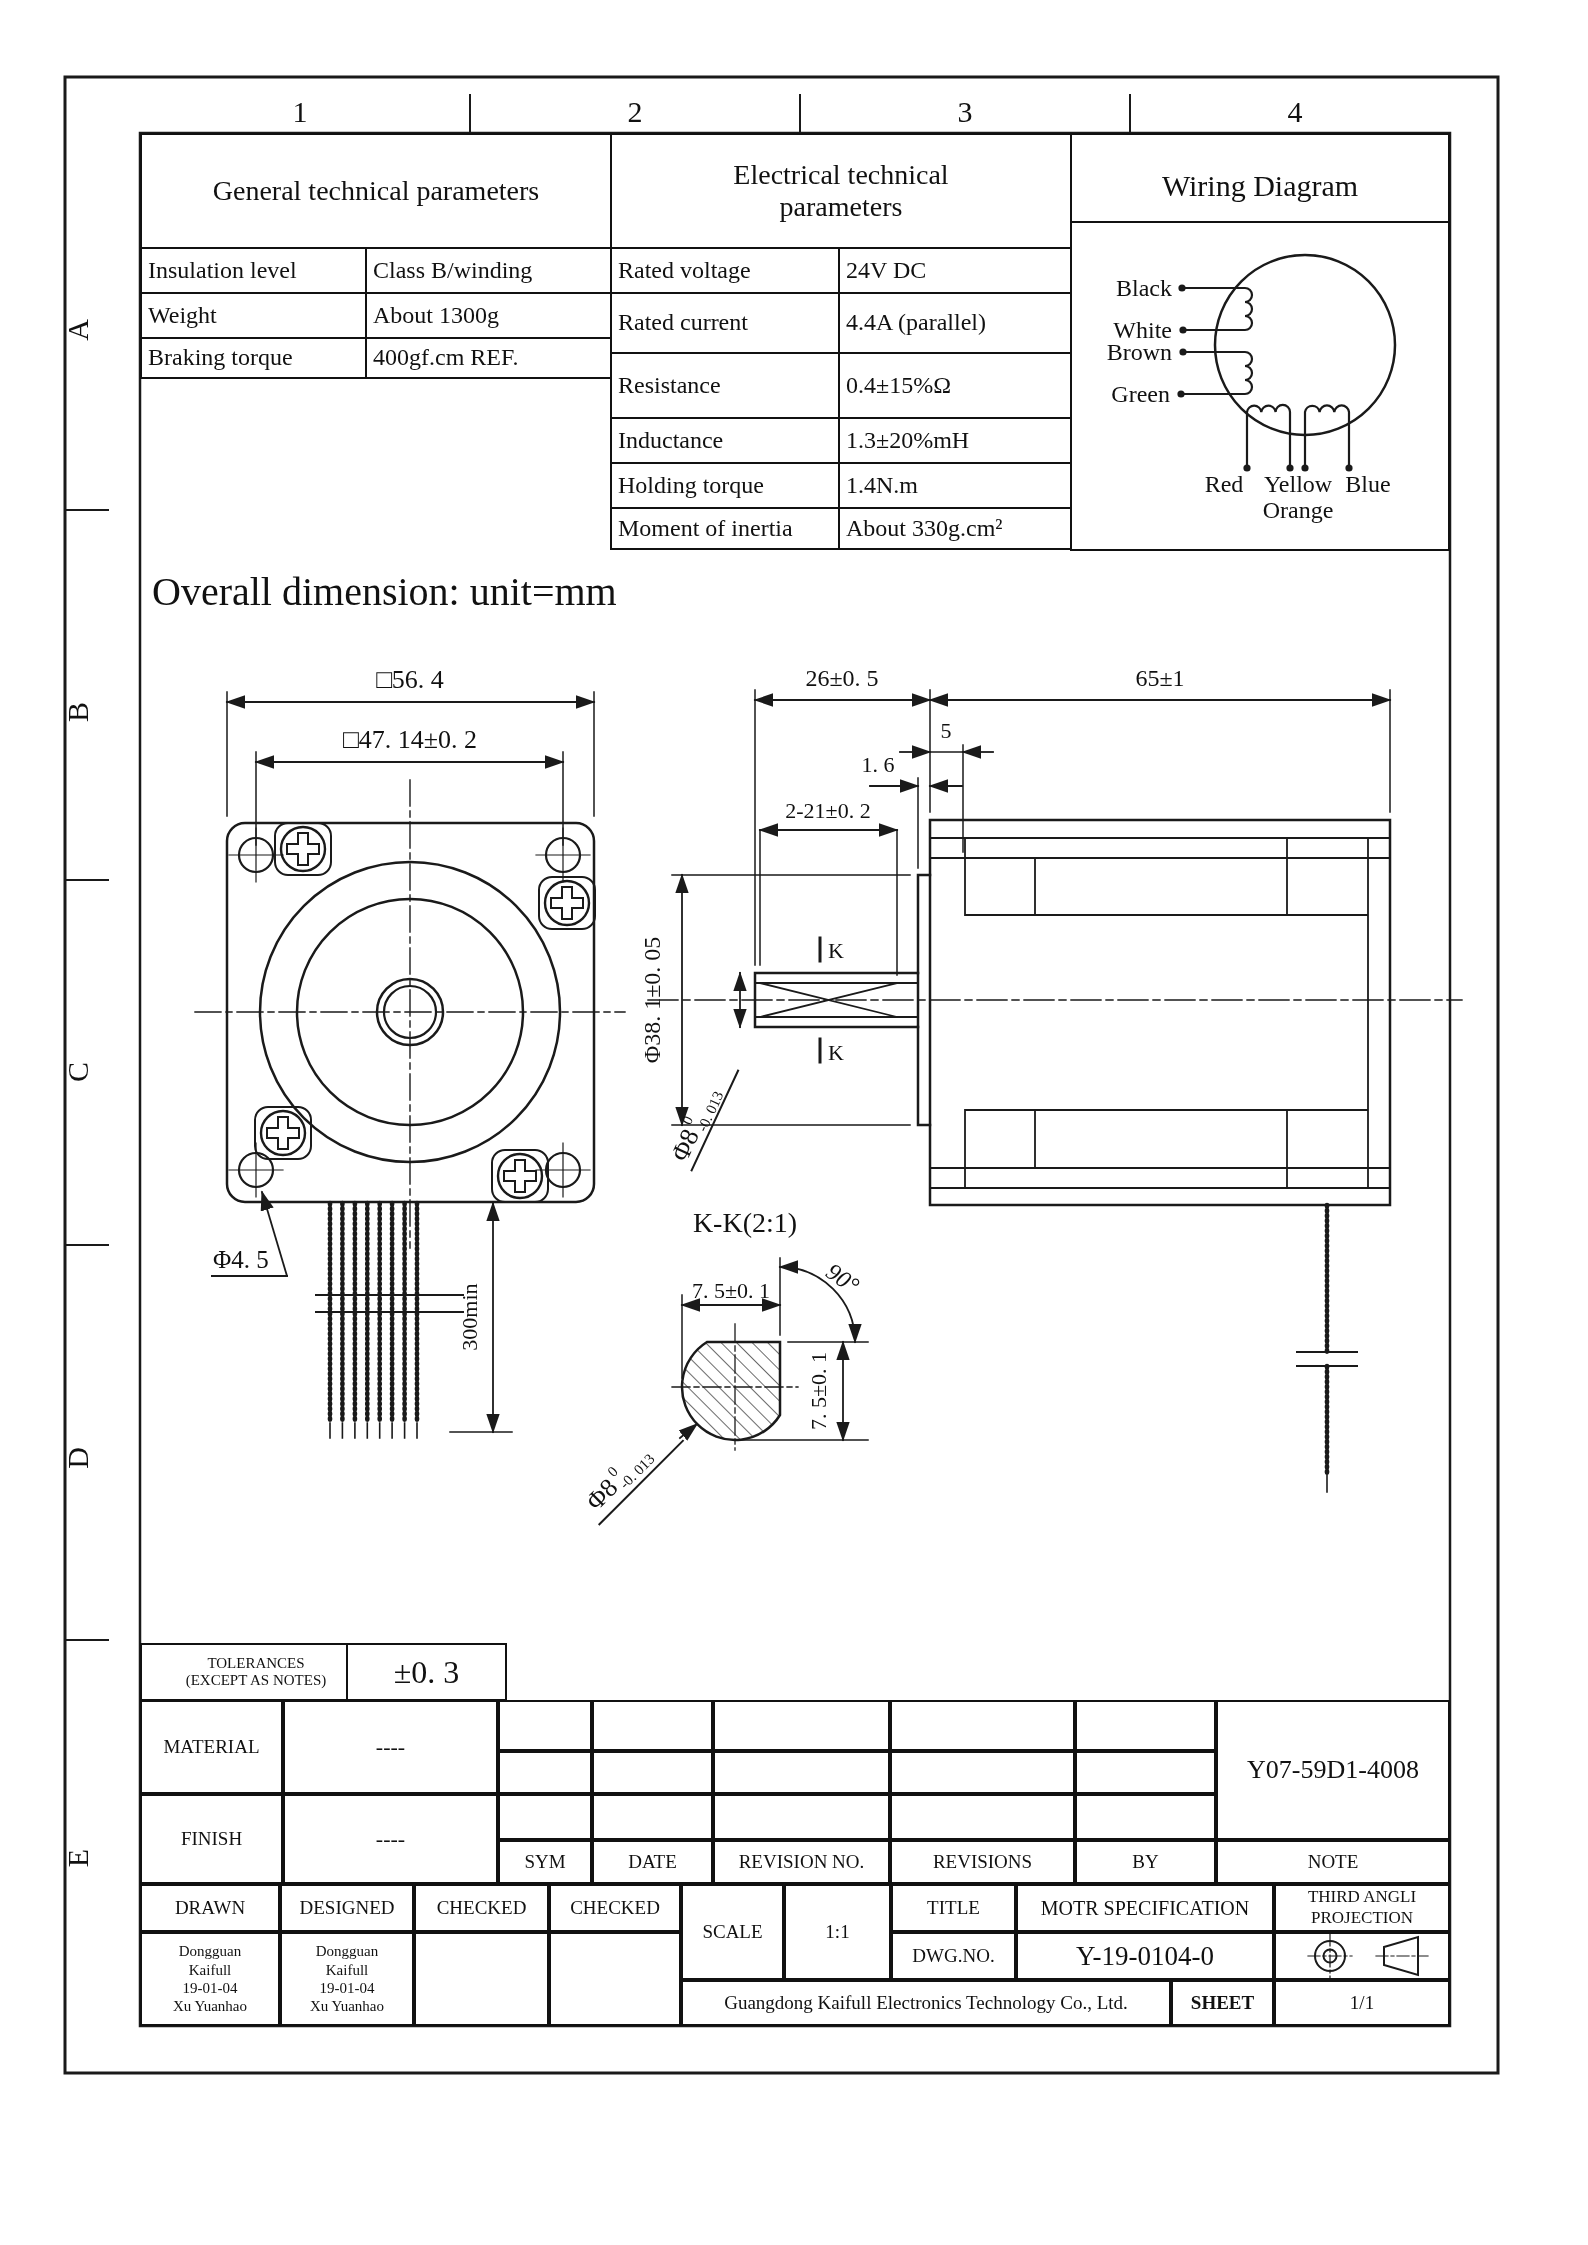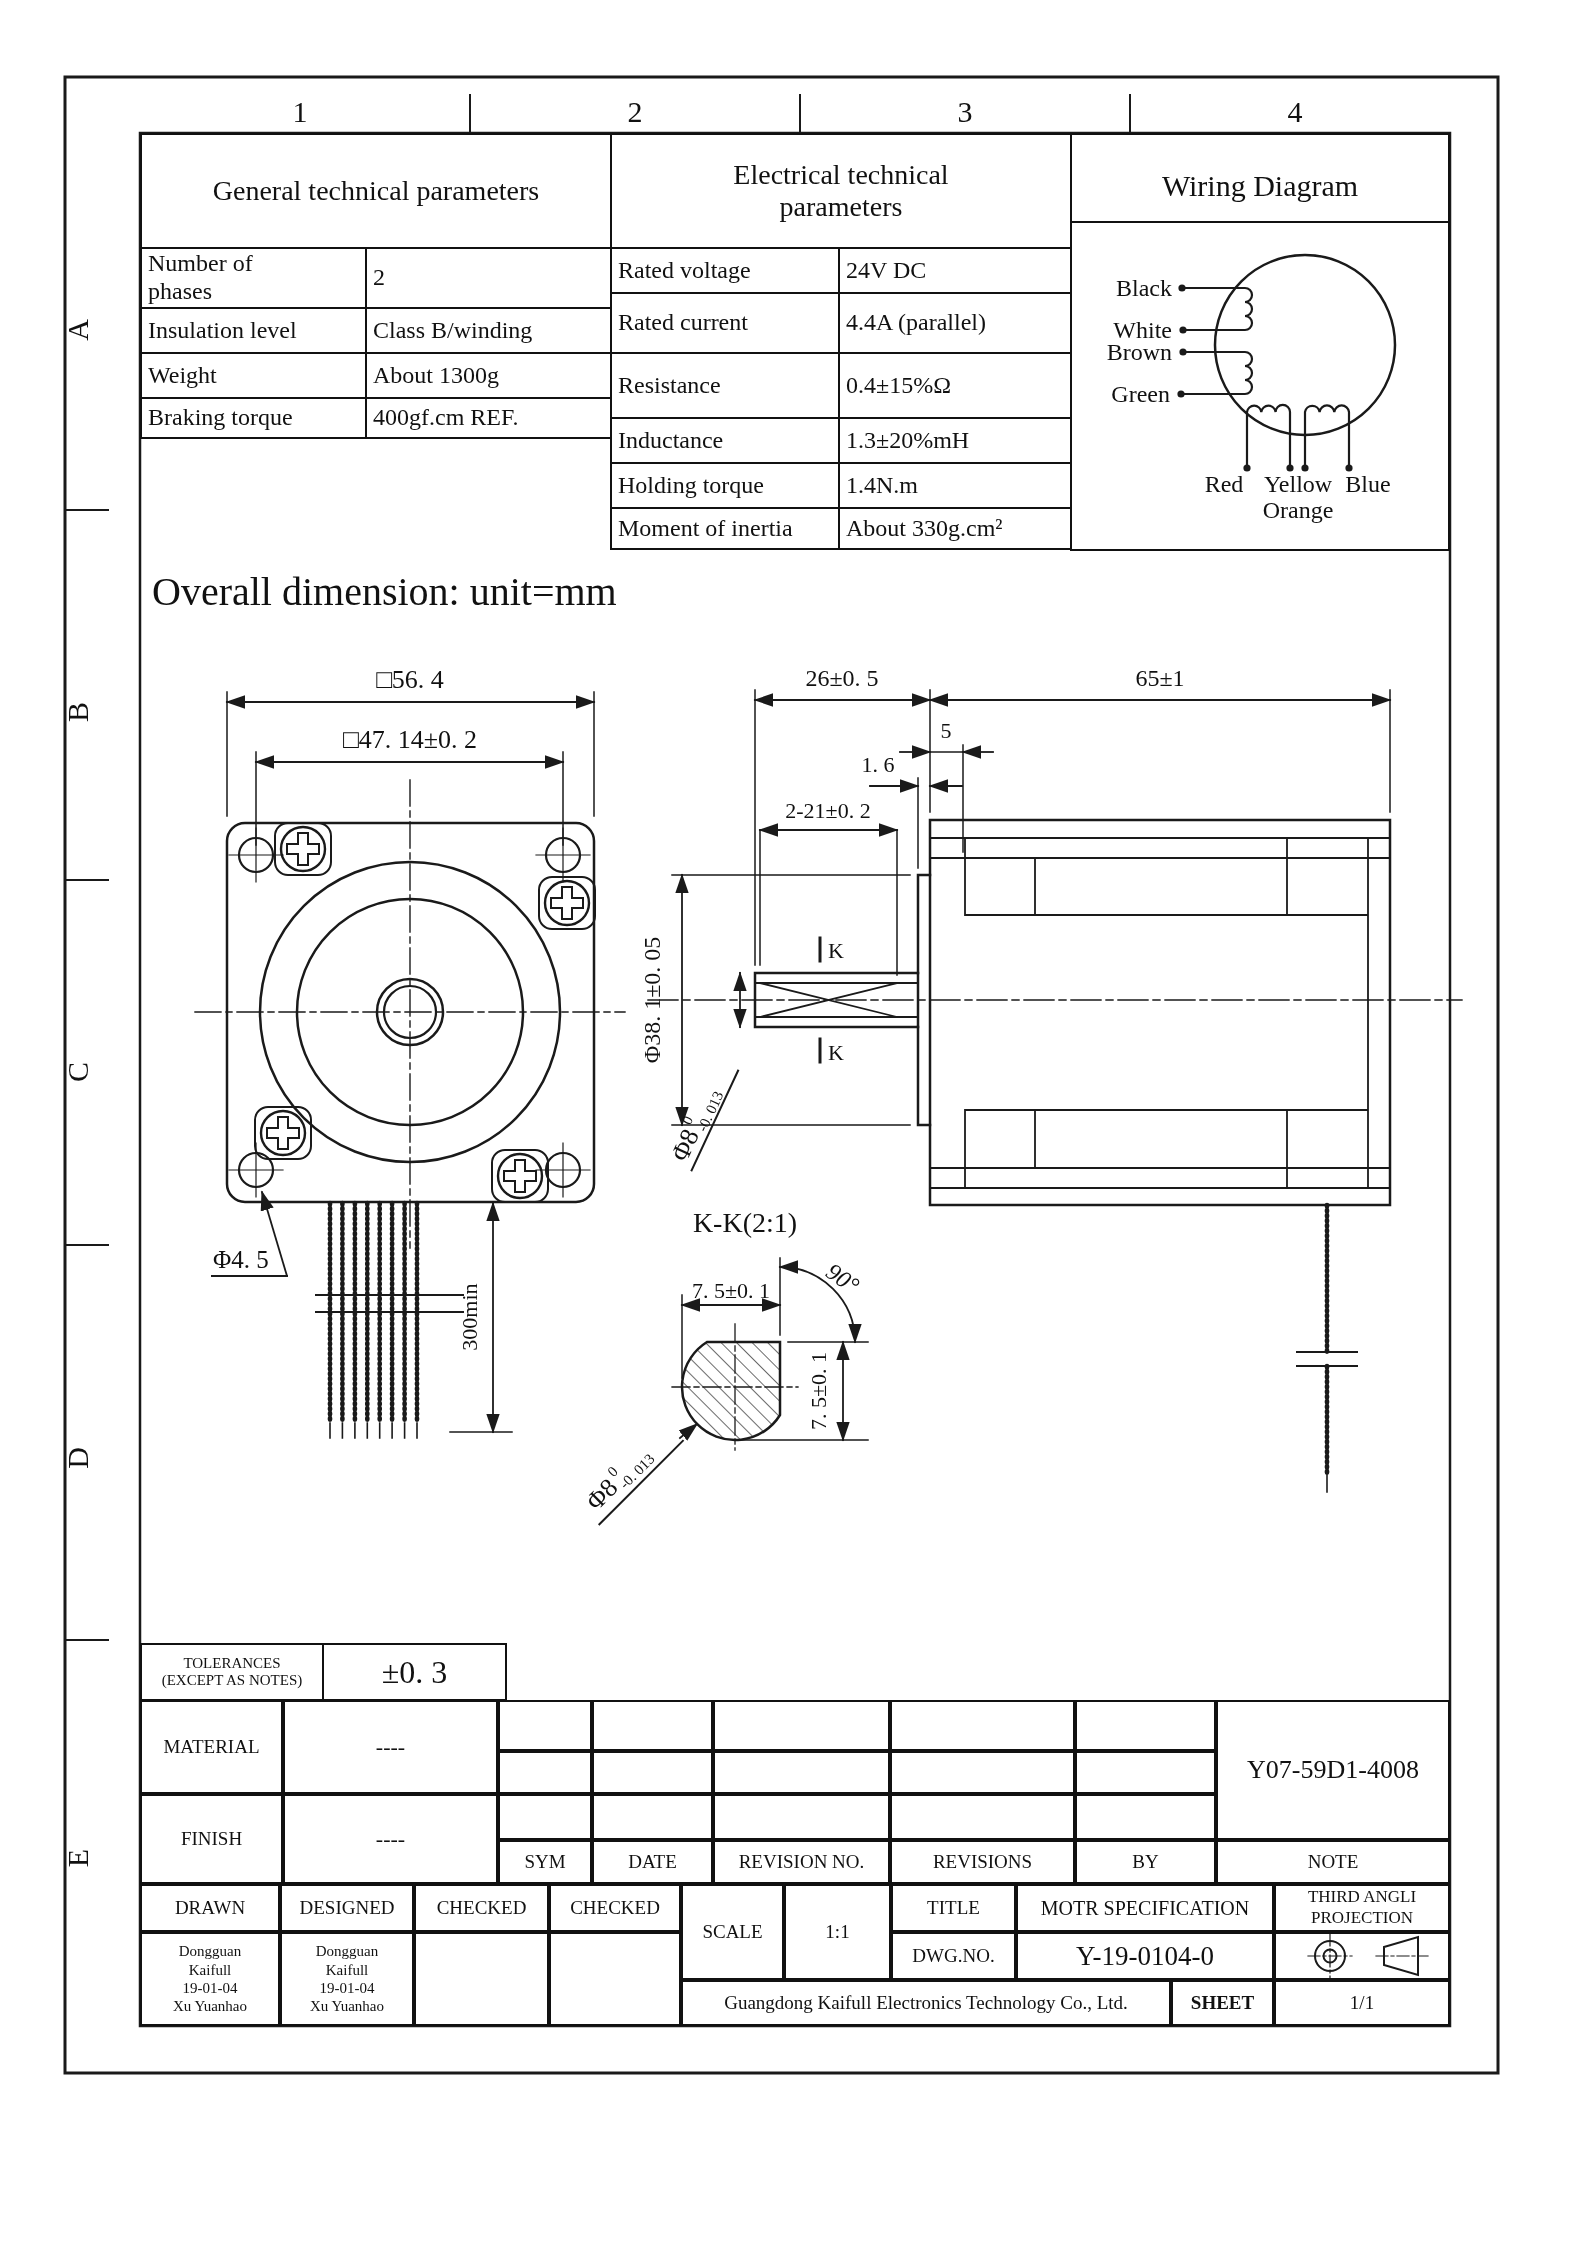--- a/index.html
+++ b/index.html
@@ -13,21 +13,21 @@
                 padding:1px 6px;vertical-align:middle;line-height:1.15;}
   table.spec td.hdr{font-size:28px;text-align:center;}
   
   .cell{position:absolute;border:2px solid #111;box-sizing:border-box;display:flex;
         align-items:center;justify-content:center;text-align:center;
         white-space:pre-line;line-height:1.22;}
   .wirebox{position:absolute;border:2.5px solid #111;box-sizing:border-box;}
   .wirebox .wirehdr{height:70px;border-bottom:2.5px solid #111;display:flex;
         align-items:center;justify-content:center;font-size:30px;margin-top:16px;}
   .bigtitle{position:absolute;font-size:40px;}
-  .tolbox{position:absolute;border:2.5px solid #111;box-sizing:border-box;display:flex;}
+  .tolbox{position:absolute;border:2.5px solid #111;box-sizing:border-box;display:flex;padding-left:24px;}
   .tolbox .tlab{width:182px;border-right:2.5px solid #111;box-sizing:border-box;display:flex;
         align-items:center;justify-content:center;font-size:15px;text-align:center;white-space:pre-line;}
   .tolbox .tval{flex:1;display:flex;align-items:center;justify-content:center;font-size:32px;}
 </style>
 </head>
 <body>
 
 <div class="page">
 
 <svg class="abs" style="left:0;top:0;" width="1588" height="2245" viewBox="0 0 1588 2245">
@@ -242,25 +242,20 @@
 
 <table class="spec" style="left:140px;top:133px;width:470px;">
   <colgroup>
         <col style="width:225px">
         <col style="width:245px">
       </colgroup>
   <tbody>
         <tr style="height:114px">
           <td class="hdr" colspan="2">General technical parameters</td>
         </tr>
-  <tr style="height:60px">
-          <td>Number of
-phases</td>
-          <td>2</td>
-        </tr>
   <tr style="height:45px">
           <td>Insulation level</td>
           <td>Class B/winding</td>
         </tr>
   <tr style="height:45px">
           <td>Weight</td>
           <td>About 1300g</td>
         </tr>
   <tr style="height:40px">
           <td>Braking torque</td>

